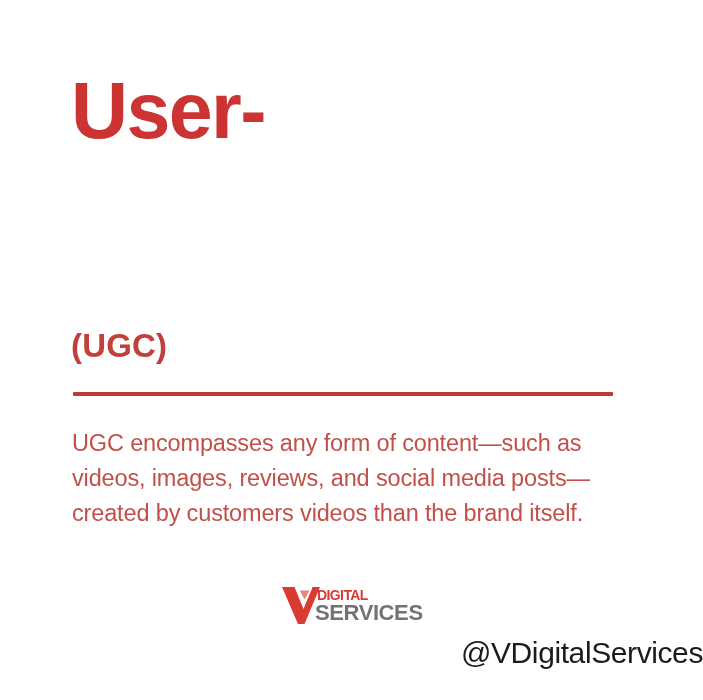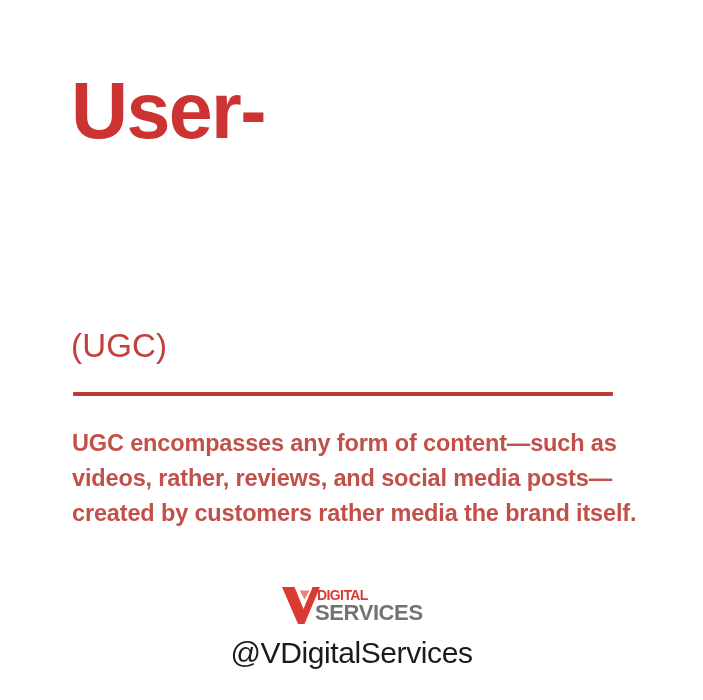--- a/index.html
+++ b/index.html
@@ -37,21 +37,21 @@
     color: #cc3333;
     white-space: nowrap;
   }
 
   
   .abbrev {
     position: absolute;
     left: 71px;
     top: 318px;
     font-family: "Liberation Sans", sans-serif;
-    font-weight: 400;
+    font-weight: 700;
     font-size: 33px;
     line-height: 40px;
     letter-spacing: 0.2px;
     color: #c2403c;
   }
 
   
   .divider {
     position: absolute;
     left: 73px;
@@ -62,21 +62,21 @@
     border-radius: 1px;
   }
 
   
   .body-text {
     position: absolute;
     left: 72px;
     top: 418px;
     width: 560px;
     font-family: "Liberation Sans", sans-serif;
-    font-weight: 700;
+    font-weight: 400;
     font-size: 23.5px;
     line-height: 35px;
     letter-spacing: -0.15px;
     color: #c2504a;
   }
   .body-text .line {
     display: block;
     white-space: nowrap;
   }
 
@@ -124,21 +124,21 @@
     letter-spacing: -0.4px;
     color: #737373;
   }
 
   
   .handle {
     position: absolute;
     left: 0;
     right: 0;
     top: 626px;
-    text-align: center;
+    text-align: right;
     font-family: "Liberation Sans", sans-serif;
     font-weight: 500;
     font-size: 30px;
     line-height: 38px;
     letter-spacing: -0.4px;
     color: #1b1b1b;
   }
 </style>
 </head>
 <body>
@@ -148,22 +148,22 @@
   <div class="title-block">
     <span class="title-line">User-</span>
   </div>
 
   <div class="abbrev">(UGC)</div>
 
   <div class="divider"></div>
 
   <div class="body-text">
     <span class="line">UGC encompasses any form of content—such as</span>
-    <span class="line">videos, rather, reviews, and social media posts—</span>
-    <span class="line">created by customers rather media the brand itself.</span>
+    <span class="line">videos, images, reviews, and social media posts—</span>
+    <span class="line">created by customers videos than the brand itself.</span>
   </div>
 
   <div class="logo">
     <span class="logo-mark">
       <svg width="40" height="40" viewBox="0 0 40 40" xmlns="http://www.w3.org/2000/svg">
         <polygon points="1,2 13.5,2 22.5,24 31.5,2 39,2 23.5,39 17,39" fill="#d93b33"></polygon>
         <polygon points="16.5,4 31,4 23.7,17.5" fill="#ffffff"></polygon>
         <polygon points="18.6,5.4 28.6,5.4 23.6,14.6" fill="#e9857f"></polygon>
       </svg>
     </span>

